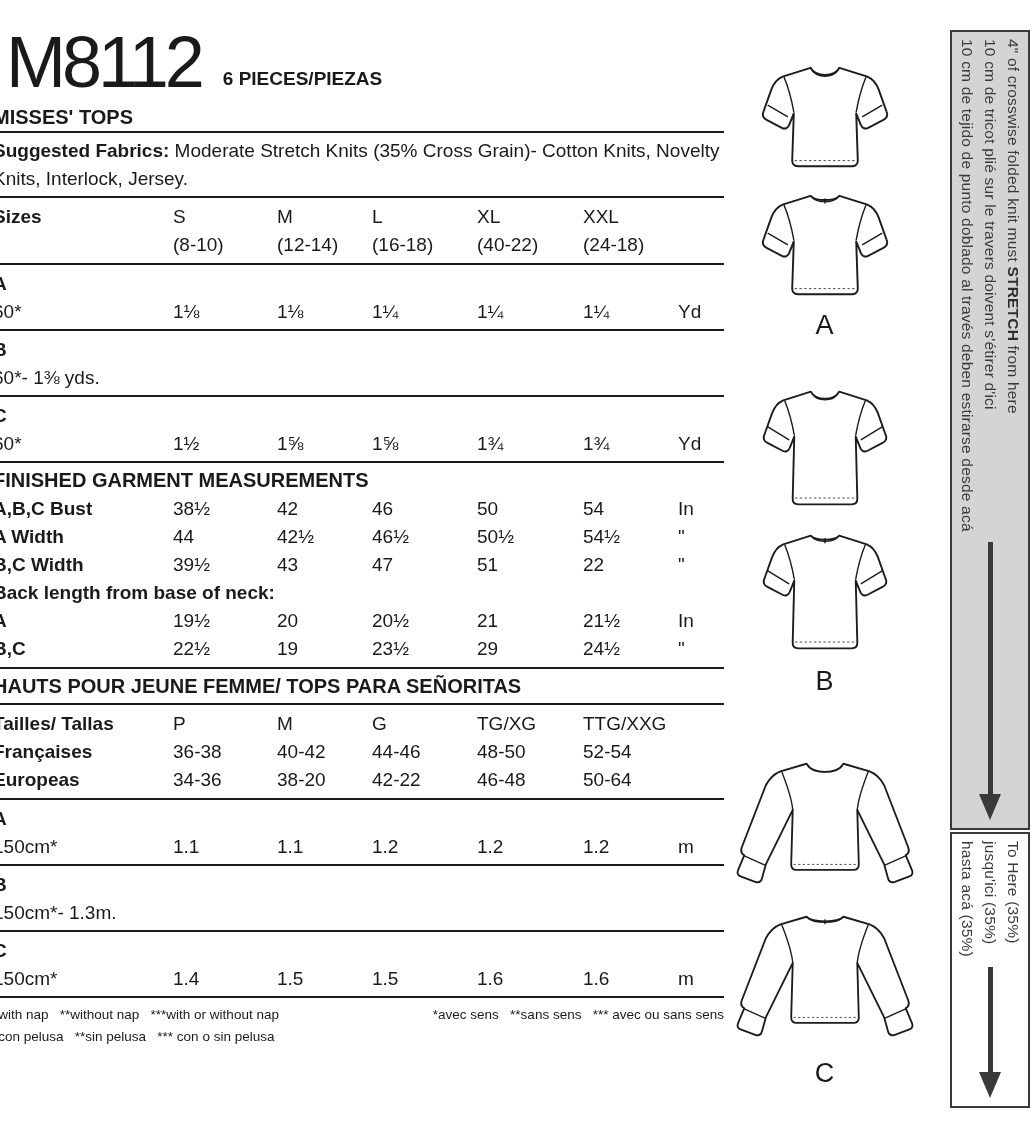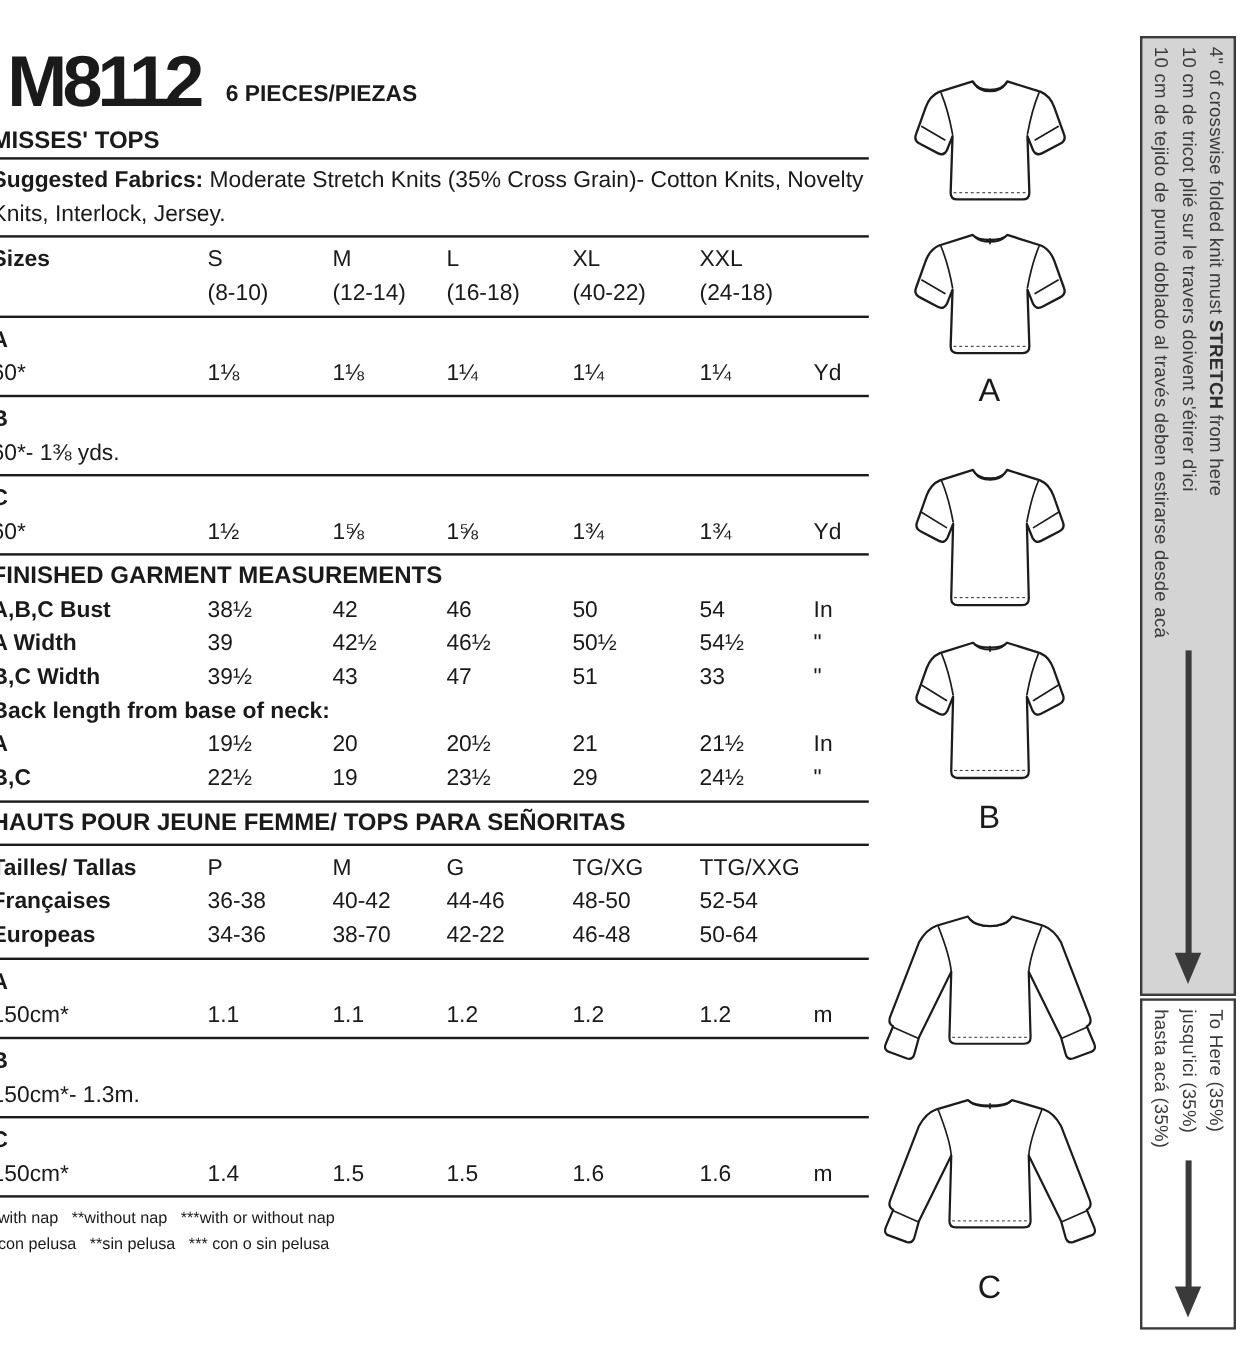--- a/index.html
+++ b/index.html
@@ -4,21 +4,21 @@
 <style>
   html,body{margin:0;padding:0;background:#ffffff;}
   body{width:1036px;height:1138px;position:relative;overflow:hidden;
        font-family:"Liberation Sans",sans-serif;color:#1a1a1a;
        -webkit-font-smoothing:antialiased;}
   .sheet{position:absolute;inset:0;background:#fff;}
 
   
   .content{position:absolute;left:-7px;top:0;width:731px;}
   .title-row{display:flex;align-items:flex-end;padding-top:18px;padding-left:13px;height:78px;}
-  .pattern-number{font-size:60px;line-height:0.95;font-weight:700;letter-spacing:-4px;}
+  .pattern-number{font-size:72px;line-height:0.95;font-weight:400;letter-spacing:-4px;}
   .pieces{font-size:19px;font-weight:700;letter-spacing:0;margin-left:22px;margin-bottom:6px;text-align:center;}
   .h-cat{font-size:20px;font-weight:700;margin-top:9px;line-height:24px;}
   .rule{height:2px;background:#1a1a1a;margin-top:2px;}
   .fabrics{font-size:19px;line-height:28px;margin:4px 0 3px 0;}
   .fabrics b{font-weight:700;}
 
   .mrow{display:grid;grid-template-columns:180px 104px 95px 105px 106px 95px 1fr;
         font-size:19px;line-height:28px;align-items:baseline;}
   .mrow .cell{white-space:nowrap;}
   .mrow .c-label{font-weight:700;}
@@ -132,34 +132,34 @@
         <span class="cell c-label">A,B,C Bust</span>
         <span class="cell c-val">38½</span>
         <span class="cell c-val">42</span>
         <span class="cell c-val">46</span>
         <span class="cell c-val">50</span>
         <span class="cell c-val">54</span>
         <span class="cell c-unit">In</span>
       </div>
     <div class="mrow">
         <span class="cell c-label">A Width</span>
-        <span class="cell c-val">39</span>
+        <span class="cell c-val">44</span>
         <span class="cell c-val">42½</span>
         <span class="cell c-val">46½</span>
         <span class="cell c-val">50½</span>
         <span class="cell c-val">54½</span>
         <span class="cell c-unit">"</span>
       </div>
     <div class="mrow">
         <span class="cell c-label">B,C Width</span>
         <span class="cell c-val">39½</span>
         <span class="cell c-val">43</span>
         <span class="cell c-val">47</span>
         <span class="cell c-val">51</span>
-        <span class="cell c-val">33</span>
+        <span class="cell c-val">22</span>
         <span class="cell c-unit">"</span>
       </div>
     <div class="subhead">Back length from base of neck:</div>
     <div class="mrow">
         <span class="cell c-label">A</span>
         <span class="cell c-val">19½</span>
         <span class="cell c-val">20</span>
         <span class="cell c-val">20½</span>
         <span class="cell c-val">21</span>
         <span class="cell c-val">21½</span>
@@ -192,21 +192,21 @@
         <span class="cell c-val">36-38</span>
         <span class="cell c-val">40-42</span>
         <span class="cell c-val">44-46</span>
         <span class="cell c-val">48-50</span>
         <span class="cell c-val">52-54</span>
         <span class="cell c-unit"></span>
       </div>
     <div class="mrow">
         <span class="cell c-label">Europeas</span>
         <span class="cell c-val">34-36</span>
-        <span class="cell c-val">38-70</span>
+        <span class="cell c-val">38-20</span>
         <span class="cell c-val">42-22</span>
         <span class="cell c-val">46-48</span>
         <span class="cell c-val">50-64</span>
         <span class="cell c-unit"></span>
       </div>
     <div class="rule" style="margin-top:4px;"></div>
 
     <div class="letter-row pad-top">A</div>
     <div class="mrow label-normal">
         <span class="cell c-label">150cm*</span>
@@ -231,20 +231,21 @@
         <span class="cell c-val">1.5</span>
         <span class="cell c-val">1.6</span>
         <span class="cell c-val">1.6</span>
         <span class="cell c-unit">m</span>
       </div>
     <div class="rule" style="margin-top:3px;"></div>
 
     <div class="footnotes">
       <div class="fn-line1">
         <span class="fn">*with nap   **without nap   ***with or without nap</span>
+        <span class="fn">*avec sens   **sans sens   *** avec ou sans sens</span>
       </div>
       <div class="fn">*con pelusa   **sin pelusa   *** con o sin pelusa</div>
     </div>
   </div>
 
   <div class="fig" id="fig-a">
     <svg width="160" height="120" viewBox="0 0 200 150">
       <path class="garment" d="M82,16 L47,27 C40,30 36,35 33,43 L23,71 C21,76 23,79 27,81 L46,91 C50,93 53,92 55,88 L61,73 L59,132 C59,137 62,139 66,139 L134,139 C138,139 141,137 141,132 L139,73 L145,88 C147,92 150,93 154,91 L173,81 C177,79 179,76 177,71 L167,43 C164,35 160,30 153,27 L118,16 C112,28 88,28 82,16 Z"></path>
       <path class="gline" d="M84,19 C90,29 110,29 116,19"></path>
       <path class="gline" d="M29,63 L53,77"></path>

